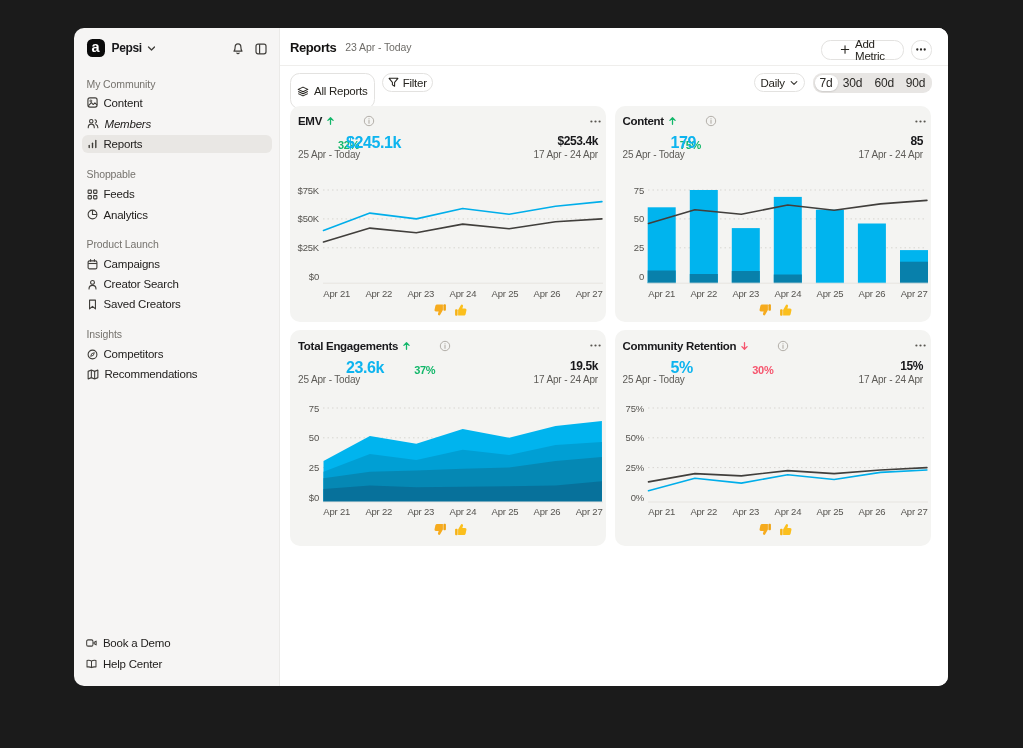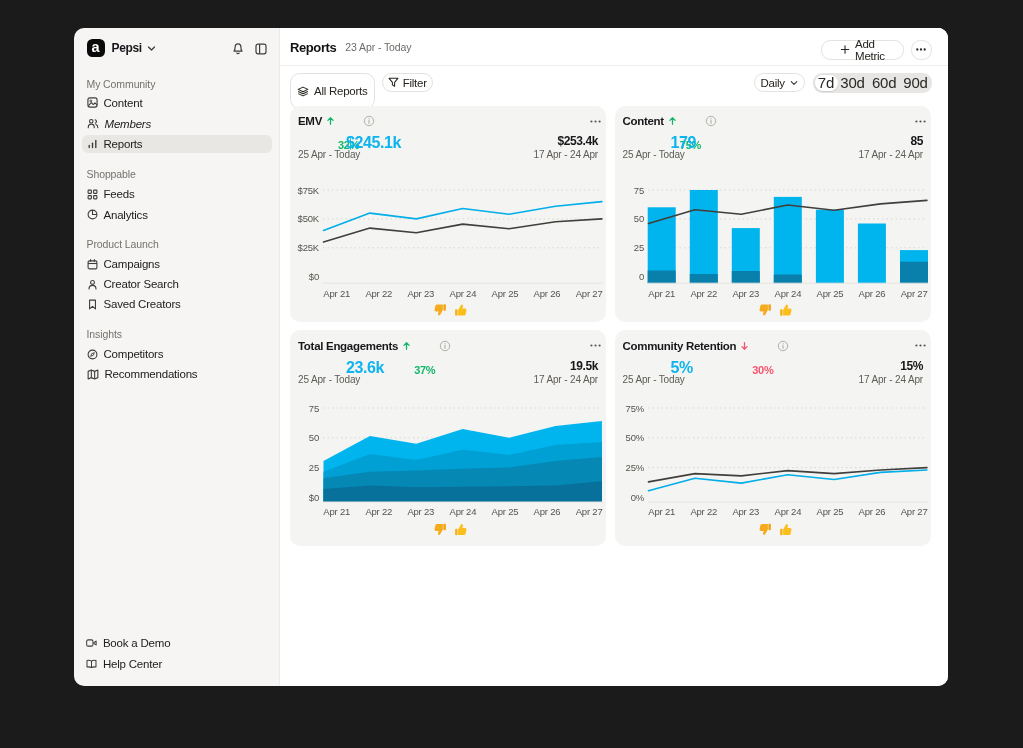--- a/index.html
+++ b/index.html
@@ -20,21 +20,21 @@
 .card{position:absolute;width:316px;height:216.5px;background:#f4f4f2;border-radius:10px;}
 .ct{position:absolute;left:8px;top:9px;height:13px;display:flex;align-items:center;font-size:11.5px;font-weight:700;color:#18181b;letter-spacing:-0.3px;}
 .pct{font-size:11px;font-weight:700;color:#12b76a;margin-left:3px;letter-spacing:-0.3px;margin-top:48px;}
 .vleft{position:absolute;left:8px;top:28.5px;font-size:16px;font-weight:700;color:#0db4ef;letter-spacing:-0.4px;margin-left:48px;}
 .vright{position:absolute;right:8px;top:28.5px;font-size:12px;font-weight:700;color:#18181b;letter-spacing:-0.4px;}
 .dleft{position:absolute;left:8px;top:43.5px;font-size:10px;color:#5d5b57;letter-spacing:-0.15px;}
 .dright{position:absolute;right:8px;top:43.5px;font-size:10px;color:#5d5b57;letter-spacing:-0.15px;}
 .dots{position:absolute;right:5.5px;top:14px;}
 svg{display:block;}
 text{font-family:"Liberation Sans",sans-serif;}
-.seg{display:flex;align-items:center;justify-content:center;font-size:15px;font-weight:500;color:#2a2825;letter-spacing:-0.2px;}
+.seg{display:flex;align-items:center;justify-content:center;font-size:12px;font-weight:500;color:#2a2825;letter-spacing:-0.2px;}
 .tick{fill:#55534f;font-size:9.5px;letter-spacing:-0.2px;}
 .info{margin-left:4px;}
 .arr{margin-left:4px;}
 </style>
 </head>
 <body>
 <div class="win">
 <div class="side">
 <div class="abs" style="left:12.5px;top:10.5px;width:18px;height:18px;background:#0a0a0a;border-radius:5.5px;color:#fff;font-size:14.5px;font-weight:700;text-align:center;line-height:17px;">a</div>
 <div class="abs" style="left:37.5px;top:13px;font-size:12px;font-weight:700;color:#18181b;letter-spacing:-0.35px;">Pepsi</div>

